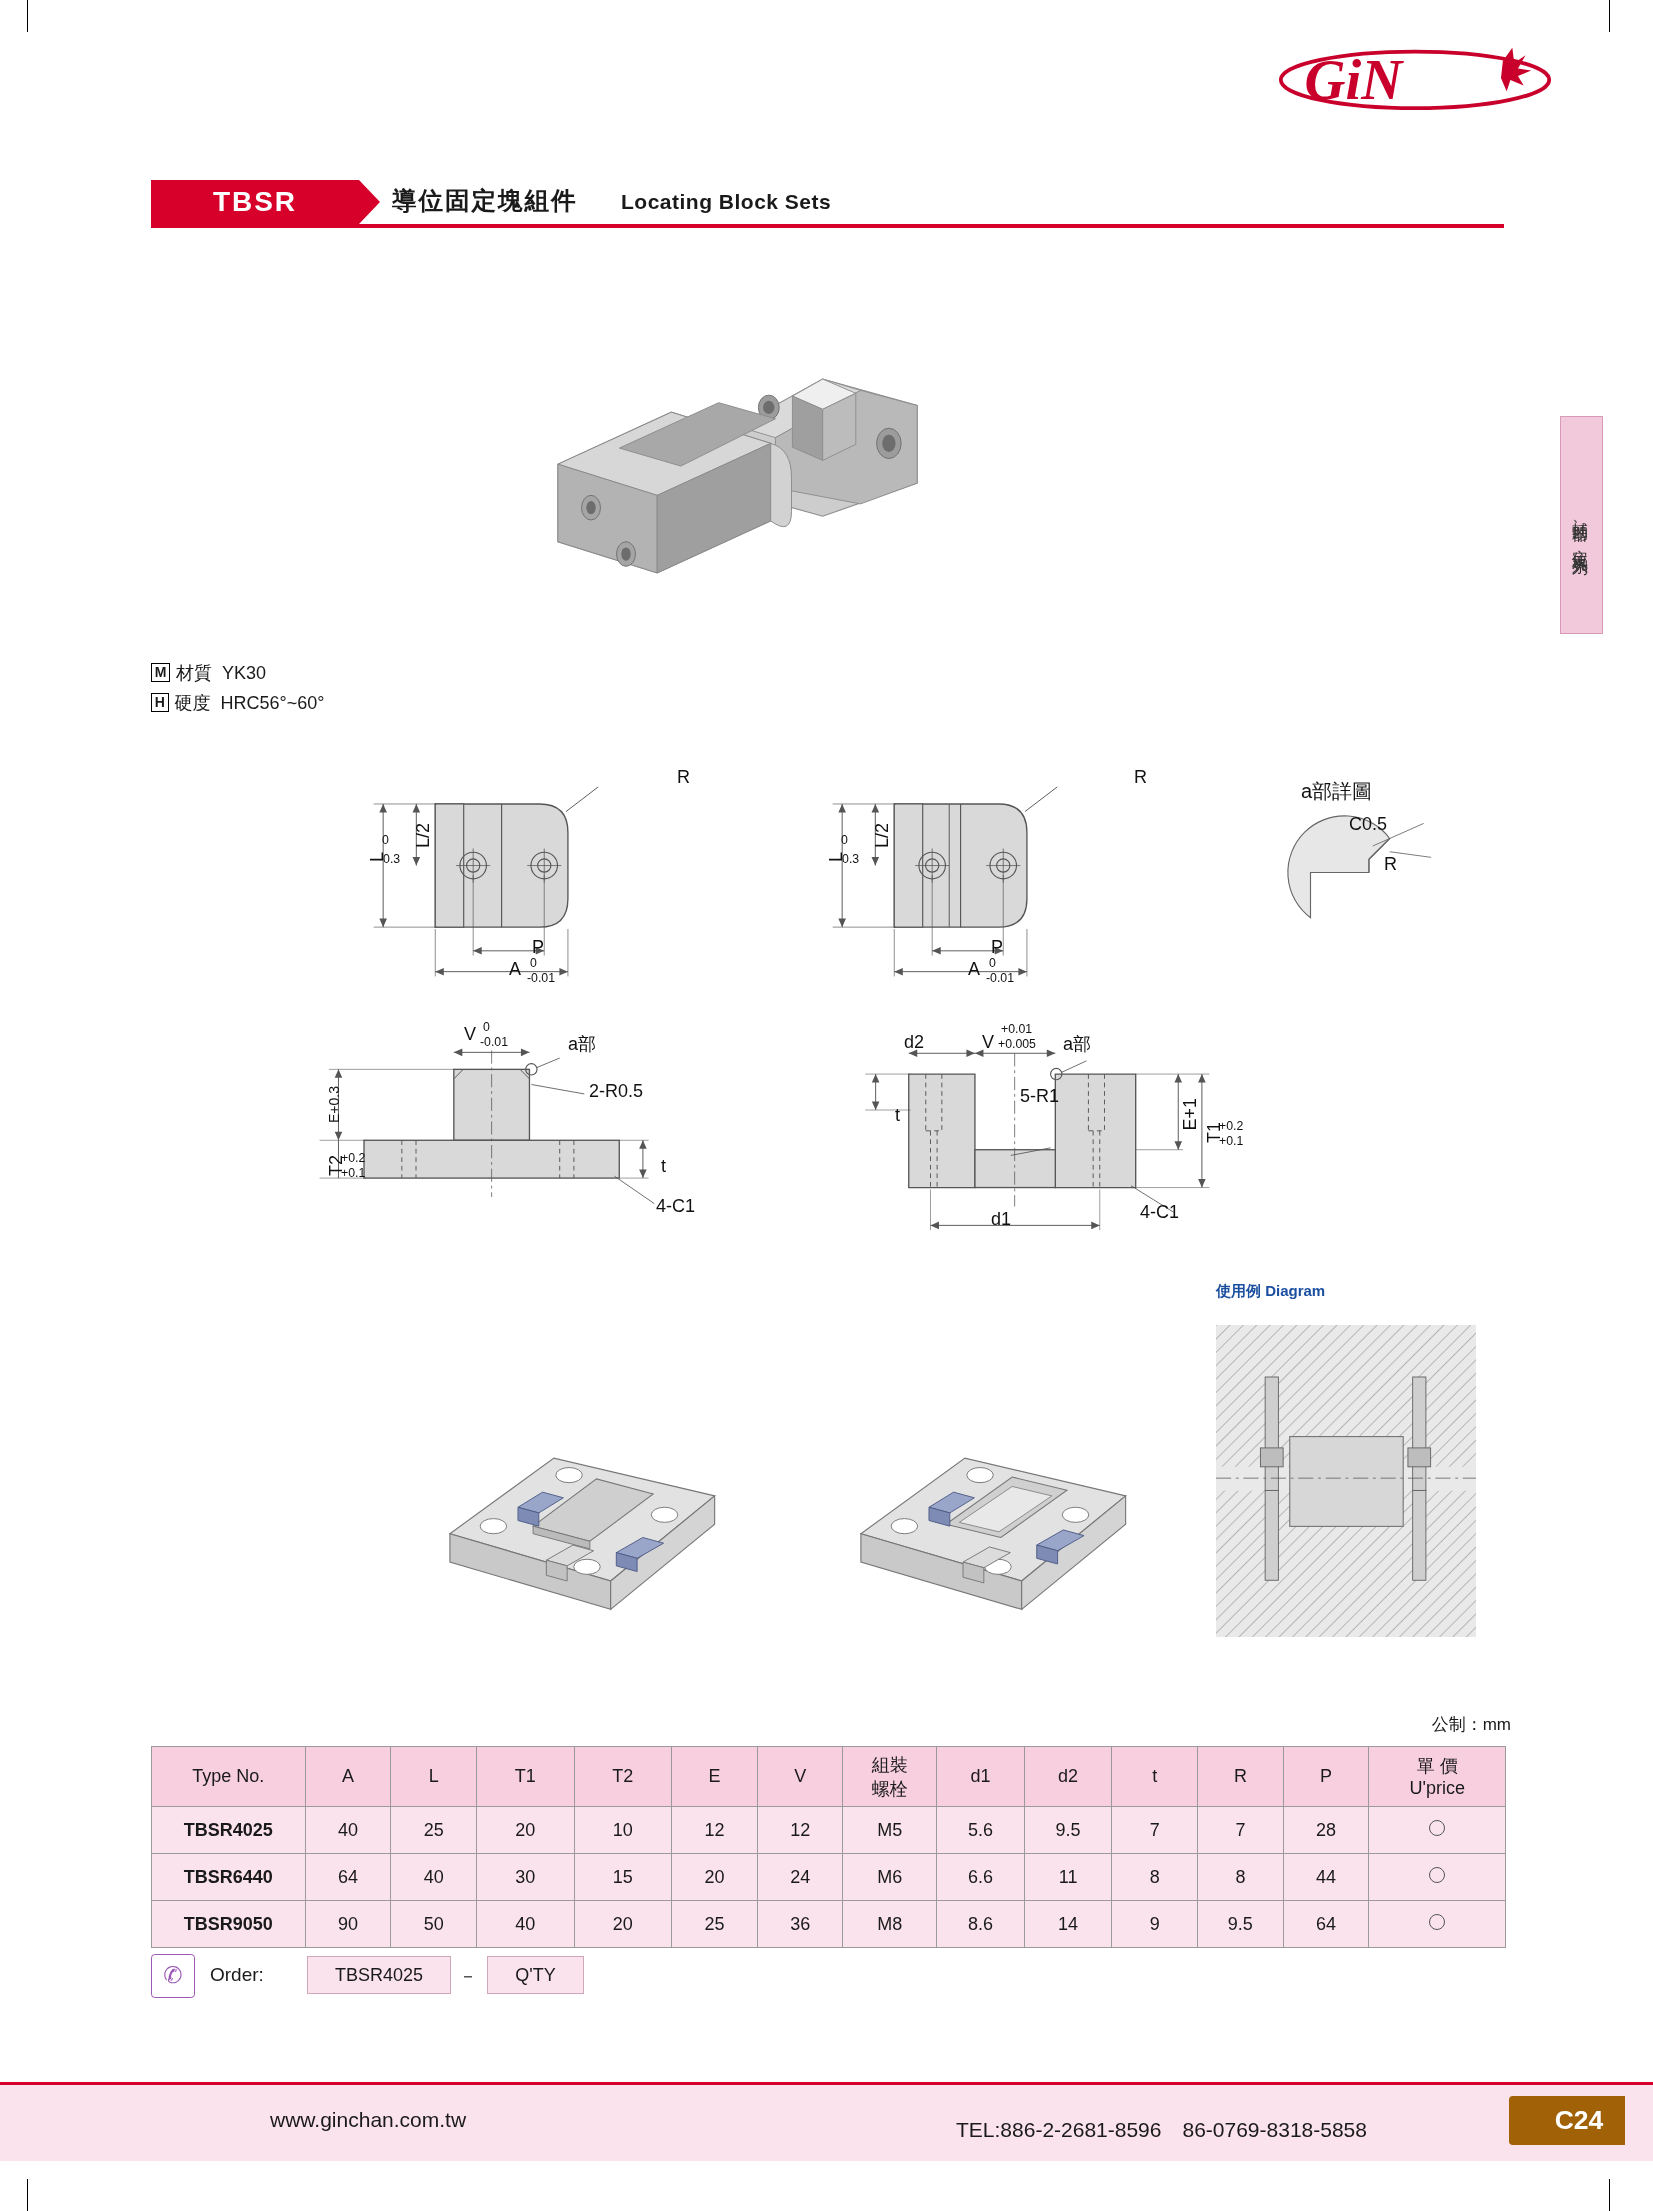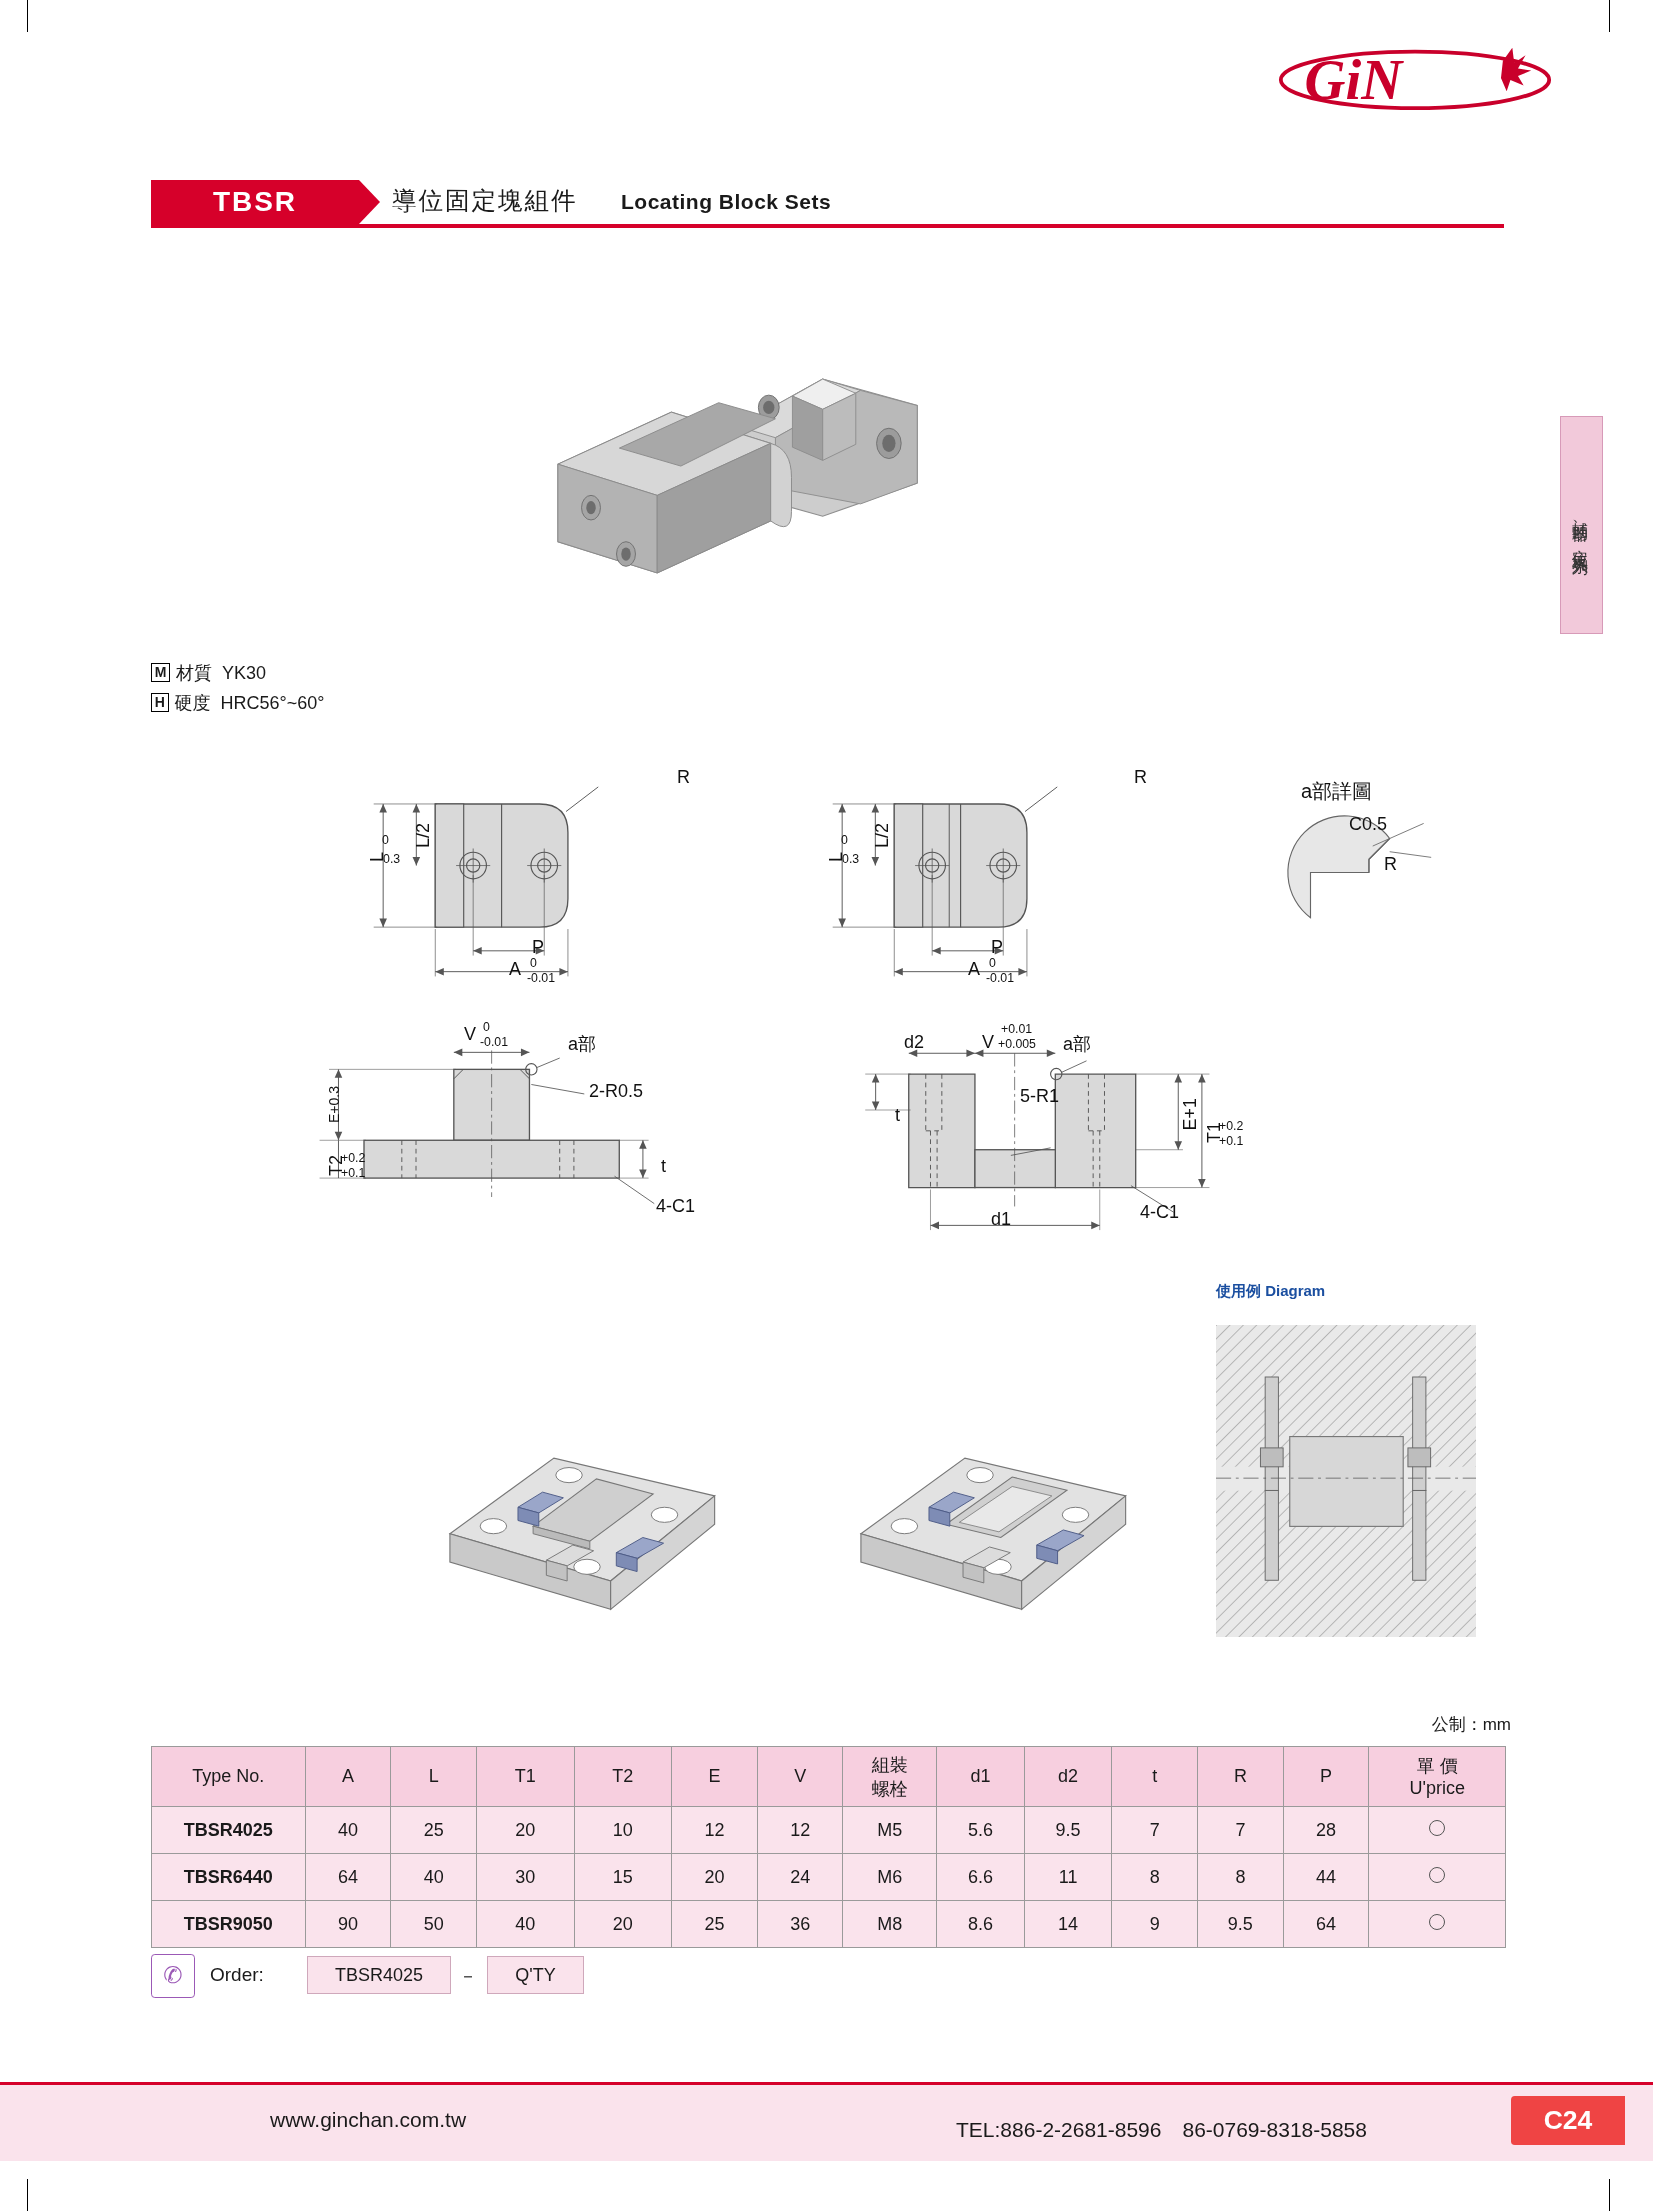--- a/index.html
+++ b/index.html
@@ -26,21 +26,21 @@
   #title-tag:after{
     content:"";position:absolute;right:-21px;top:0;
     border-top:22px solid transparent;border-bottom:22px solid transparent;
     border-left:21px solid #d6002a;
   }
   #title-tag span{
     display:block;text-align:center;line-height:44px;
     color:#fff;font-size:28px;font-weight:bold;letter-spacing:1.9px;
   }
   #title-cn{
-    position:absolute;left:241px;top:3.8px;font-size:24.6px;font-weight:normal;letter-spacing:1.9px;
+    position:absolute;left:241px;top:3.8px;font-size:24.6px;font-weight:bold;letter-spacing:1.9px;
   }
   #title-en{
     position:absolute;left:470px;top:9.5px;font-size:21px;font-weight:bold;letter-spacing:0.5px;
   }
   #title-rule{
     position:absolute;left:0;top:44px;width:1353px;height:3.8px;background:#d6002a;
   }
   
   #side-tab{
     position:absolute;left:1560px;top:416px;width:43px;height:218px;
@@ -92,22 +92,22 @@
     background:#fae3ec;border:0.9px solid #cfa8bb;font-size:18px;text-align:center;
   }
   
   #footer-rule{position:absolute;left:0;top:2082px;width:1653px;height:2.8px;background:#d6002a;}
   #footer{
     position:absolute;left:0;top:2085px;width:1653px;height:76px;background:#fae3ec;
   }
   #footer-site{position:absolute;left:270px;top:2108px;font-size:21px;}
   #footer-tel{position:absolute;left:956px;top:2108px;font-size:21px;margin-top:8px;}
   #page-num{
-    position:absolute;right:28px;top:2096px;width:114px;height:49px;background:#ef4444;
-    color:#fff;font-size:26.5px;font-weight:bold;text-align:center;line-height:49px;border-radius:3.8px 0 0 3.8px;
+    position:absolute;right:28px;top:2096px;width:92px;height:49px;background:#a16207;
+    color:#fff;font-size:26.5px;font-weight:bold;text-align:center;line-height:49px;border-radius:3.8px 0 0 3.8px;padding-left:24px;
   }
 </style>
 </head>
 <body>
 
 <div class="crop-mark" style="left:26.5px;top:0;width:0.9px;height:32px;"></div>
 <div class="crop-mark" style="left:1609px;top:0;width:0.9px;height:32px;"></div>
 <div class="crop-mark" style="left:26.5px;top:2179px;width:0.9px;height:32px;"></div>
 <div class="crop-mark" style="left:1609px;top:2179px;width:0.9px;height:32px;"></div>
 

